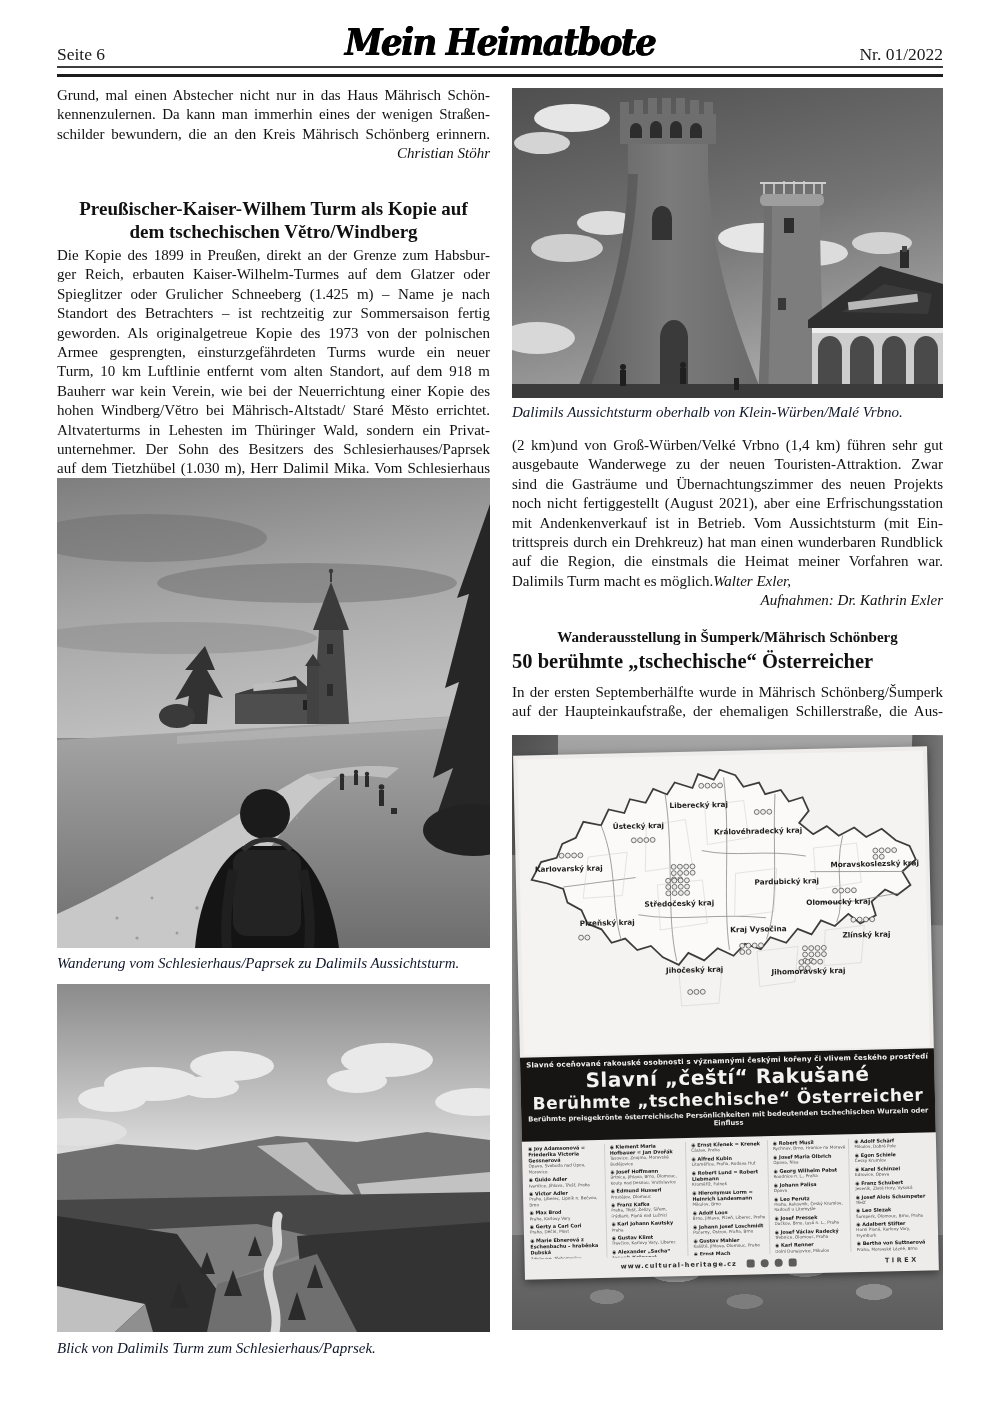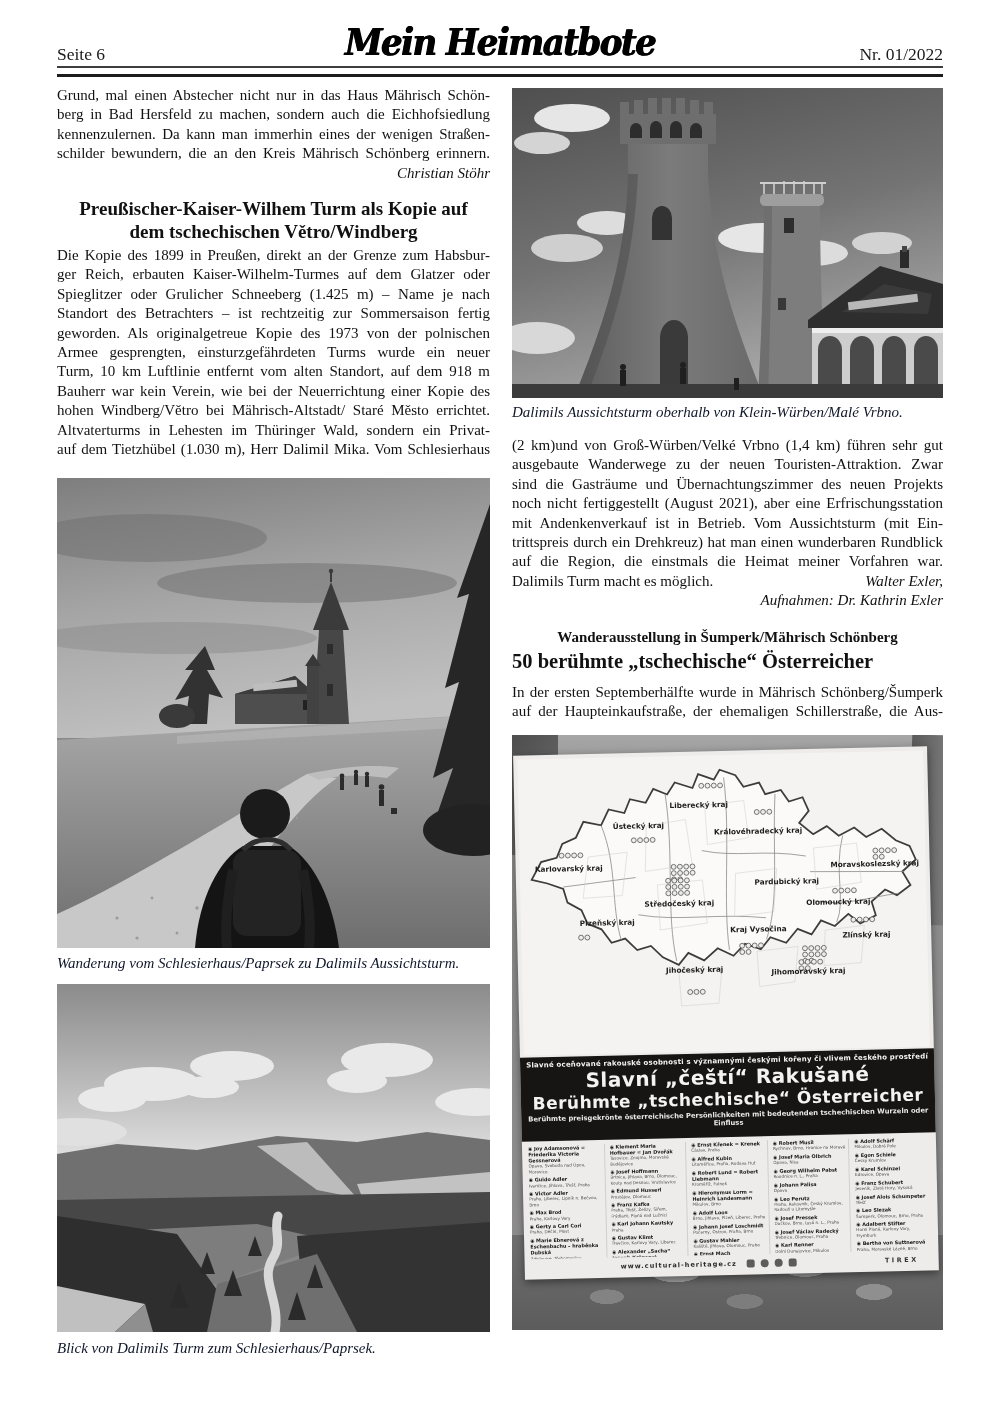--- a/index.html
+++ b/index.html
@@ -14,21 +14,21 @@
   .rule-thin{height:1.5px;background:#3d3d3d;}
   .rule-thick{height:3px;background:#1c1c1c;}
   
   .body-block{font-size:15px;line-height:19.4px;}
   .jline{text-align:justify;text-align-last:justify;}
   .author-line{font-style:italic;text-align:right;}
   .headline1{font-weight:bold;font-size:19px;line-height:23px;text-align:center;white-space:nowrap;}
   .caption{font-style:italic;font-size:15px;color:#0f172a;}
   .kicker{font-weight:bold;font-size:15px;text-align:center;white-space:nowrap;}
   .headline2{font-weight:bold;font-size:20.5px;text-align:left;white-space:nowrap;}
-  .split-line{display:flex;justify-content:space-between;gap:24px;}
+  .split-line{display:flex;justify-content:flex-start;}
   .split-line .rt{font-style:italic;}
   
   .photo{display:block;background:#888;}
   
   .pd{overflow:hidden;background:#8d8d8d;}
   .pd-wall{position:absolute;left:0;top:0;width:431px;height:70px;
            background:linear-gradient(180deg,#a6a6a6,#8a8a8a);}
   .pd-dark-left{position:absolute;left:0;top:0;width:46px;height:120px;
            background:linear-gradient(120deg,#4e4e4e,#6f6f6f);}
   .pd-pillar{position:absolute;right:-6px;top:0;width:40px;height:190px;
@@ -74,21 +74,20 @@
 
   <div class="abs hdr-left" style="left:57px;top:44px;">Seite 6</div>
   <div class="abs masthead" style="left:0;right:0;top:22px;text-align:center;">Mein Heimatbote</div>
   <div class="abs hdr-right" style="right:57px;top:44px;">Nr. 01/2022</div>
   <div class="abs rule-thin" style="left:57px;top:66px;width:886px;"></div>
   <div class="abs rule-thick" style="left:57px;top:74px;width:886px;"></div>
 
   <div class="abs body-block" style="left:57px;top:86px;width:433px;">
     <div>
         <div class="jline">Grund, mal einen Abstecher nicht nur in das Haus Mährisch Schön-</div>
-        <div class="jline">berg in Bad Hersfeld zu machen, sondern auch die Eichhofsiedlung</div>
         <div class="jline">kennenzulernen. Da kann man immerhin eines der wenigen Straßen-</div>
         <div class="jline">schilder bewundern, die an den Kreis Mährisch Schönberg erinnern.</div>
       </div>
     <div class="author-line">Christian Stöhr</div>
   </div>
 
   <div class="abs" style="left:57px;top:197px;width:433px;">
     <div class="headline1">Preußischer-Kaiser-Wilhem Turm als Kopie auf</div>
     <div class="headline1">dem tschechischen Větro/Windberg</div>
   </div>
@@ -98,20 +97,21 @@
         <div class="jline">Die Kopie des 1899 in Preußen, direkt an der Grenze zum Habsbur-</div>
         <div class="jline">ger Reich, erbauten Kaiser-Wilhelm-Turmes auf dem Glatzer oder</div>
         <div class="jline">Spieglitzer oder Grulicher Schneeberg (1.425 m) – Name je nach</div>
         <div class="jline">Standort des Betrachters – ist rechtzeitig zur Sommersaison fertig</div>
         <div class="jline">geworden. Als originalgetreue Kopie des 1973 von der polnischen</div>
         <div class="jline">Armee gesprengten, einsturzgefährdeten Turms wurde ein neuer</div>
         <div class="jline">Turm, 10 km Luftlinie entfernt vom alten Standort, auf dem 918 m</div>
         <div class="jline">Bauherr war kein Verein, wie bei der Neuerrichtung einer Kopie des</div>
         <div class="jline">hohen Windberg/Větro  bei Mährisch-Altstadt/ Staré Město errichtet.</div>
         <div class="jline">Altvaterturms in Lehesten im Thüringer Wald, sondern ein Privat-</div>
+        <div class="jline">unternehmer. Der Sohn des Besitzers des Schlesierhauses/Paprsek</div>
         <div class="jline">auf dem Tietzhübel (1.030 m), Herr Dalimil Mika. Vom Schlesierhaus</div>
       </div>
   </div>
 
   <svg class="abs photo" style="left:57px;top:478px;" width="433" height="470" viewBox="0 0 433 470">
     <defs>
       <linearGradient id="skyB" x1="0" y1="0" x2="0.25" y2="1">
         <stop offset="0" stop-color="#7e7e7e"></stop>
           <stop offset="0.5" stop-color="#a5a5a5"></stop>
           <stop offset="1" stop-color="#c0c0c0"></stop>

